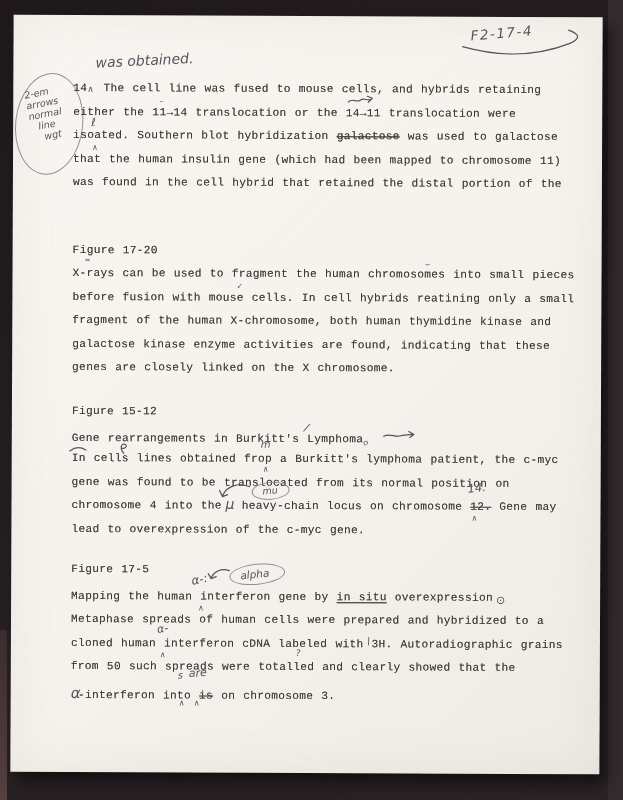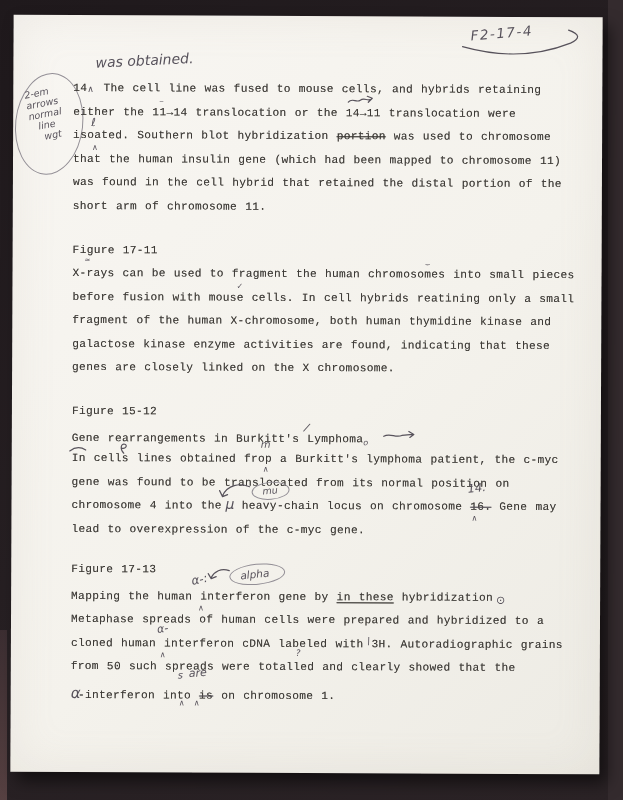--- a/index.html
+++ b/index.html
@@ -61,51 +61,50 @@
       <div>2-em</div>
       <div>arrows</div>
       <div>normal</div>
       <div style="padding-left:8px;">line</div>
       <div style="padding-left:12px;">wgt</div>
     </div>
   </div>
 
   <div class="tl" style="top:67px;">14  The cell line was fused to mouse cells, and hybrids retaining</div>
   <div class="tl" style="top:90.5px;">either the 11→14 translocation or the 14→11 translocation were</div>
-  <div class="tl" style="top:114px;"><span>isoated. Southern blot hybridization </span><span class="st">portion</span><span> was used to chromosome</span></div>
+  <div class="tl" style="top:114px;"><span>isoated. Southern blot hybridization </span><span class="st">galactose</span><span> was used to galactose</span></div>
   <div class="tl" style="top:137.5px;">that the human insulin gene (which had been mapped to chromosome 11)</div>
   <div class="tl" style="top:161px;">was found in the cell hybrid that retained the distal portion of the</div>
-  <div class="tl" style="top:184.5px;">short arm of chromosome 11.</div>
 
   <span class="hw" style="left:74px;top:70px;font-size:9px;">∧</span>
   <span class="hw" style="left:146px;top:82px;font-size:9px;">–</span>
   <svg class="mark-svg" style="left:334px;top:78px;" width="30" height="12">
     <path d="M1 8 C5 3 9 9 13 6 C17 3 20 7 24 5 M20 2 L25 4 L21 8"></path>
   </svg>
   <span class="hw" style="left:78px;top:102px;font-size:11px;">ℓ</span>
   <span class="hw" style="left:79px;top:129px;font-size:8px;">∧</span>
 
-  <div class="tl" style="top:229px;">Figure 17-11</div>
+  <div class="tl" style="top:229px;">Figure 17-20</div>
   <div class="tl" style="top:252px;">X-rays can be used to fragment the human chromosomes into small pieces</div>
   <div class="tl" style="top:275.5px;">before fusion with mouse cells. In cell hybrids reatining only a small</div>
   <div class="tl" style="top:299px;">fragment of the human X-chromosome, both human thymidine kinase and</div>
   <div class="tl" style="top:322.5px;">galactose kinase enzyme activities are found, indicating that these</div>
   <div class="tl" style="top:346px;">genes are closely linked on the X chromosome.</div>
 
   <span class="hw" style="left:72px;top:242px;font-size:7px;">≈</span>
   <span class="hw" style="left:412px;top:244px;font-size:8px;">⌣</span>
   <span class="hw" style="left:224px;top:267px;font-size:8px;">✓</span>
 
   <div class="tl" style="top:390px;">Figure 15-12</div>
   <div class="tl" style="top:413.5px;"><span>Gene rearrangements in Burkitt's Lymphoma</span><span class="hwi" style="font-size:8px;vertical-align:-3px;">o</span><svg style="margin-left:14px;vertical-align:2px;" width="34" height="10">
         <path d="M1 6 C7 2 13 8 19 5 L30 4 M26 1 L31 4 L27 7"></path>
       </svg></div>
   <div class="tl" style="top:437px;">In cells lines obtained frop a Burkitt's lymphoma patient, the c-myc</div>
   <div class="tl" style="top:460.5px;">gene was found to be translocated from its normal position on</div>
-  <div class="tl" style="top:484px;"><span>chromosome 4 into the </span><span style="display:inline-block;width:12px;"></span><span>heavy-chain locus on chromosome </span><span class="stp">16.</span><span> Gene may</span></div>
+  <div class="tl" style="top:484px;"><span>chromosome 4 into the </span><span style="display:inline-block;width:12px;"></span><span>heavy-chain locus on chromosome </span><span class="stp">12.</span><span> Gene may</span></div>
   <div class="tl" style="top:507.5px;">lead to overexpression of the c-myc gene.</div>
 
   <span class="hw" style="left:293px;top:406px;font-size:11px;transform:rotate(14deg);">/</span>
   <svg class="mark-svg" style="left:57px;top:430px;" width="18" height="7">
       <path d="M1 6 Q 9 0 17 5"></path>
     </svg>
   <svg class="mark-svg" style="left:107px;top:426px;" width="10" height="13">
     <path d="M5 12 C1 8 2 2 6 3 C9 4 7 8 3 7"></path>
   </svg>
   <span class="hw" style="left:249px;top:424px;font-size:10px;">m</span>
@@ -114,26 +113,26 @@
   <span class="hw" style="left:214px;top:481px;font-size:14px;">μ</span>
   <div class="ellipse" style="left:240px;top:466px;width:36px;height:16px;transform:rotate(-5deg);">
     <span class="hw" style="left:10px;top:3px;font-size:9.5px;">mu</span>
   </div>
   <svg class="mark-svg" style="left:206px;top:467px;" width="34" height="18">
     <path d="M32 4 C22 0 10 2 5 13 M2 8 L5 14 L10 12"></path>
   </svg>
   <span class="hw" style="left:456px;top:466px;font-size:11.5px;transform:rotate(-6deg);">14.</span>
   <span class="hw" style="left:460px;top:498px;font-size:8px;">∧</span>
 
-  <div class="tl" style="top:548px;">Figure 17-13</div>
-  <div class="tl" style="top:575px;"><span>Mapping the human interferon gene by </span><span class="us">in these</span><span> hybridization</span><span class="hwi" style="font-size:11px;vertical-align:-3px;margin-left:3px;">⊙</span></div>
+  <div class="tl" style="top:548px;">Figure 17-5</div>
+  <div class="tl" style="top:575px;"><span>Mapping the human interferon gene by </span><span class="us">in situ</span><span> overexpression</span><span class="hwi" style="font-size:11px;vertical-align:-3px;margin-left:3px;">⊙</span></div>
   <div class="tl" style="top:598px;">Metaphase spreads of human cells were prepared and hybridized to a</div>
   <div class="tl" style="top:622px;">cloned human interferon cDNA labeled with 3H. Autoradiographic grains</div>
   <div class="tl" style="top:645px;">from 50 such spreads were totalled and clearly showed that the</div>
-  <div class="tl" style="top:669px;"><span class="hwi" style="font-size:15px;margin-right:-3px;">α</span><span>-interferon into </span><span class="stp">is</span><span> on chromosome 1.</span></div>
+  <div class="tl" style="top:669px;"><span class="hwi" style="font-size:15px;margin-right:-3px;">α</span><span>-interferon into </span><span class="stp">is</span><span> on chromosome 3.</span></div>
 
   <span class="hw" style="left:180px;top:558px;font-size:12px;transform:rotate(-12deg);">α-:</span>
   <div class="ellipse" style="left:218px;top:548px;width:54px;height:19px;transform:rotate(-6deg);">
     <span class="hw" style="left:10px;top:4px;font-size:10.5px;">alpha</span>
   </div>
   <svg class="mark-svg" style="left:196px;top:552px;" width="24" height="14">
     <path d="M22 3 C14 0 7 4 4 10 M1 6 L4 11 L9 9"></path>
   </svg>
   <span class="hw" style="left:187px;top:589px;font-size:8px;">∧</span>
 

